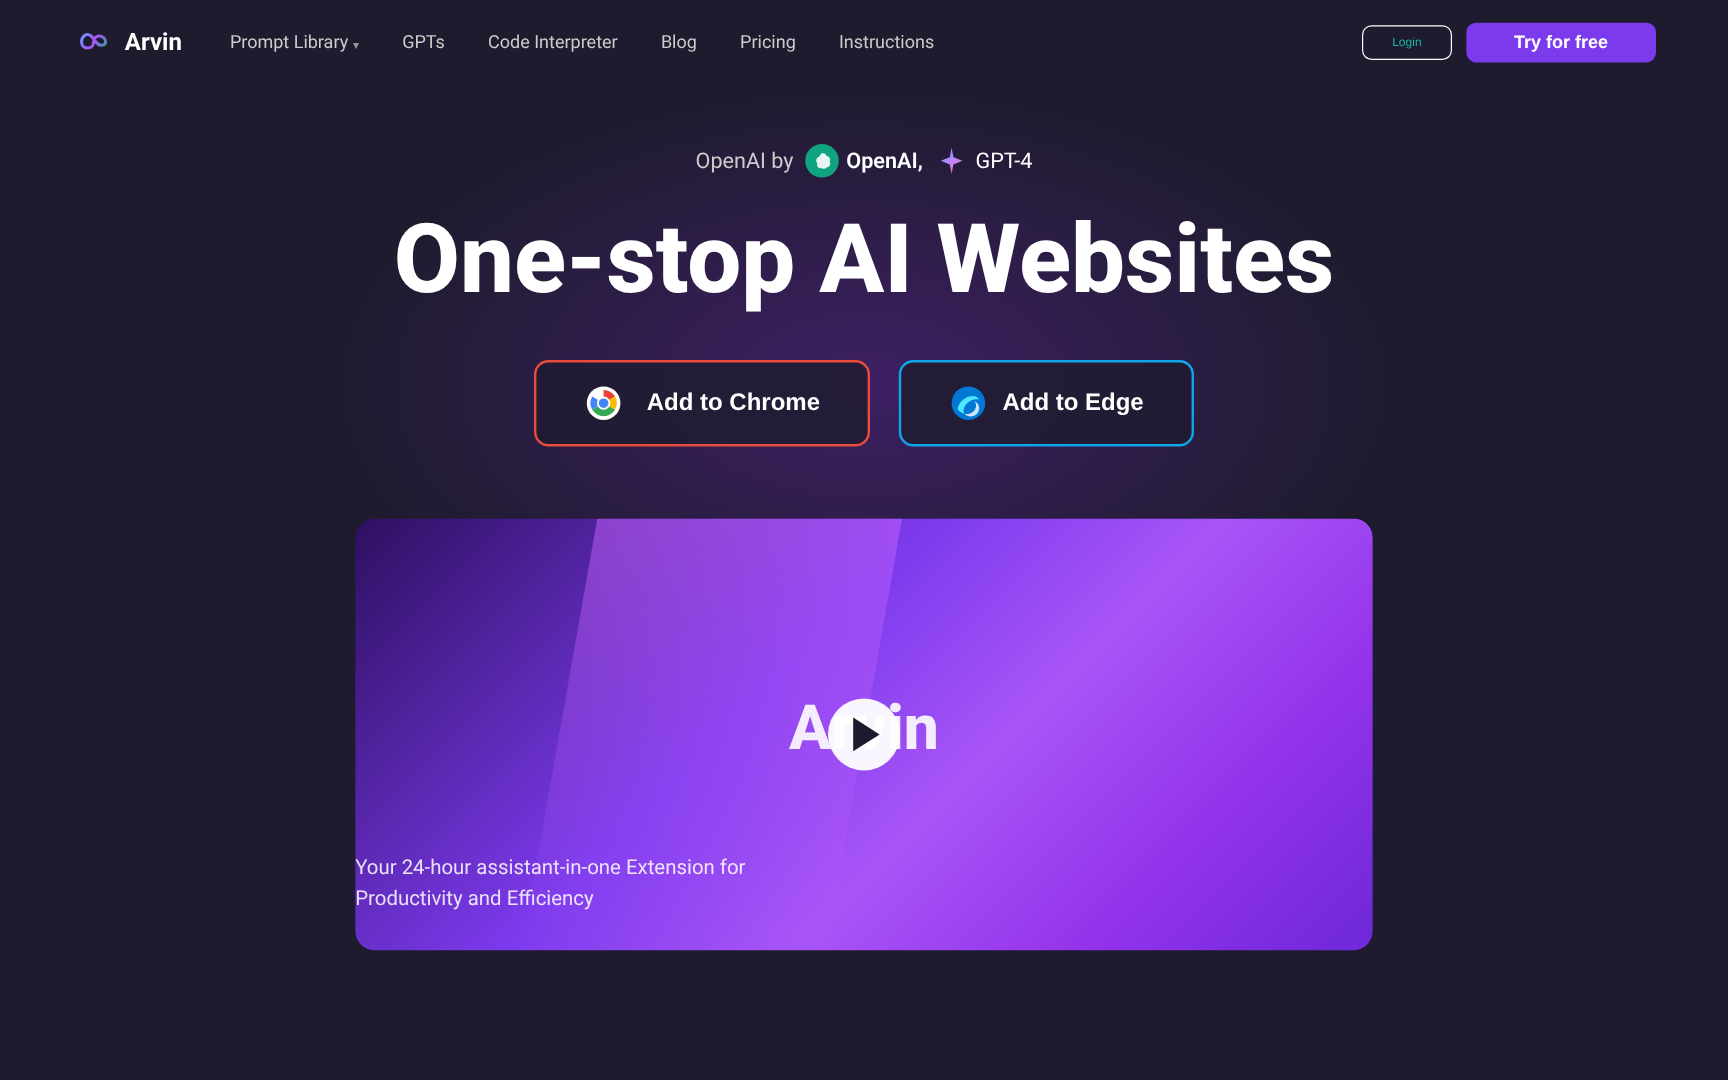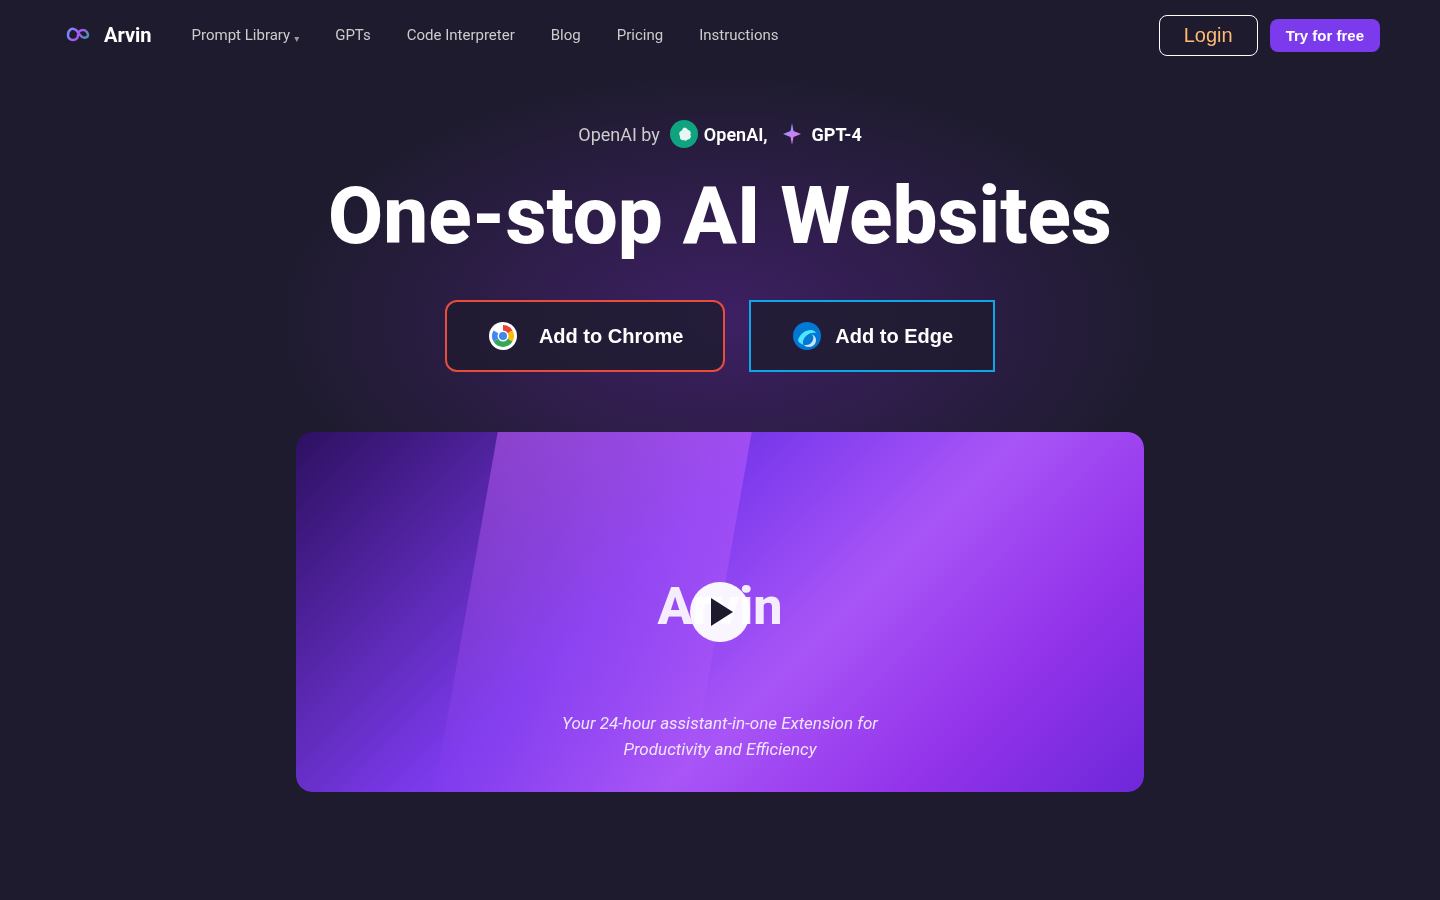--- a/index.html
+++ b/index.html
@@ -71,27 +71,27 @@
       display: flex;
       align-items: center;
       gap: 12px;
     }
 
     .btn-login {
       padding: 8px 24px;
       border: 1.5px solid #ffffff;
       border-radius: 8px;
       background: transparent;
-      color: #fdba74;
-      font-size: 20px;
+      color: #14b8a6;
+      font-size: 10px;
       cursor: pointer;
     }
 
     .btn-try {
-      padding: 8px 16px;
+      padding: 8px 40px;
       border: none;
       border-radius: 8px;
       background: #7c3aed;
       color: #ffffff;
       font-size: 15px;
       cursor: pointer;
       font-weight: 600;
     }
 
     
@@ -189,21 +189,21 @@
       min-width: 240px;
       justify-content: center;
     }
 
     .btn-edge {
       display: flex;
       align-items: center;
       gap: 12px;
       padding: 18px 40px;
       border: 2px solid #0ea5e9;
-      border-radius: 0;
+      border-radius: 12px;
       background: rgba(30, 27, 46, 0.8);
       color: #ffffff;
       font-size: 20px;
       font-weight: 600;
       cursor: pointer;
       min-width: 240px;
       justify-content: center;
     }
 
     
@@ -295,28 +295,27 @@
       height: 0;
       border-top: 14px solid transparent;
       border-bottom: 14px solid transparent;
       border-left: 22px solid #1e1b2e;
       margin-left: 4px;
     }
 
     .video-subtitle {
       font-size: 17px;
       color: rgba(255,255,255,0.85);
-      text-align: center;
+      text-align: left;
       position: absolute;
       bottom: 30px;
       left: 0;
       right: 0;
       z-index: 2;
       line-height: 1.5;
-      font-style: italic;
     }
   </style>
 </head>
 <body>
 
 <nav>
   <div class="nav-logo">
 
     <svg class="nav-logo-icon" viewBox="0 0 36 36" fill="none" xmlns="http://www.w3.org/2000/svg">
       <rect width="36" height="36" rx="8" fill="#1e1b2e"></rect>
@@ -382,21 +381,21 @@
           <path d="M13 2 L14.5 10 L22 13 L14.5 16 L13 24 L11.5 16 L4 13 L11.5 10 Z" fill="url(#sparkle-grad)"></path>
           <defs>
             <linearGradient id="sparkle-grad" x1="4" y1="2" x2="22" y2="24" gradientUnits="userSpaceOnUse">
               <stop stop-color="#60a5fa"></stop>
               <stop offset="0.5" stop-color="#c084fc"></stop>
               <stop offset="1" stop-color="#f472b6"></stop>
             </linearGradient>
           </defs>
         </svg>
       </span>
-      <span style="font-weight:700;color:#fff;font-size:18px;">GPT-4</span>
+      <span style="font-weight:400;color:#fff;font-size:18px;">GPT-4</span>
     </span>
   </div>
 
   <h1 class="hero-title">
     <span>One-stop AI Websites</span><br>
   </h1>
 
   <div class="hero-buttons">
     <button class="btn-chrome">
       <span class="chrome-icon">

